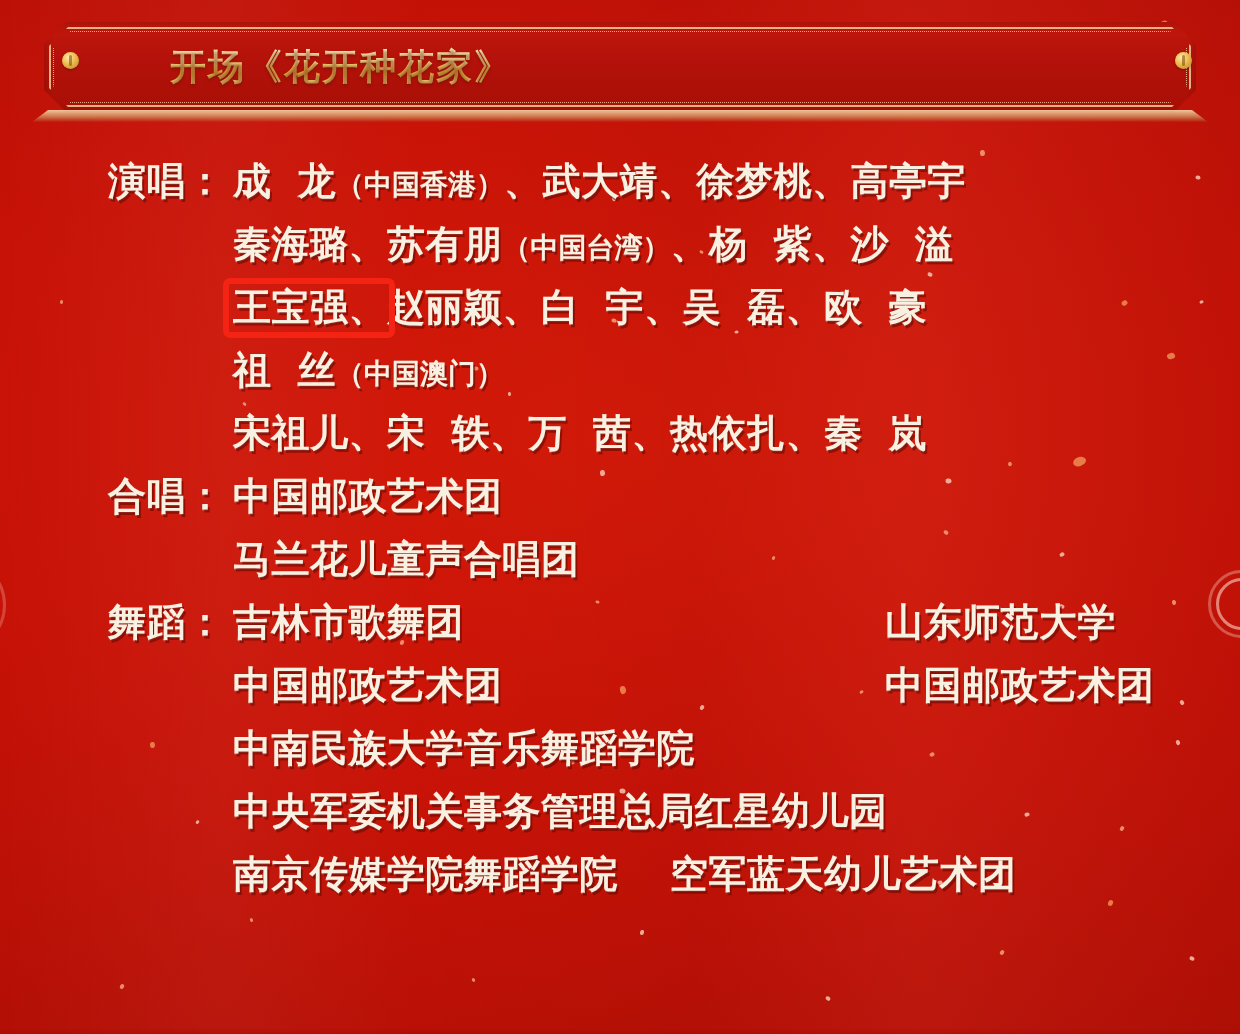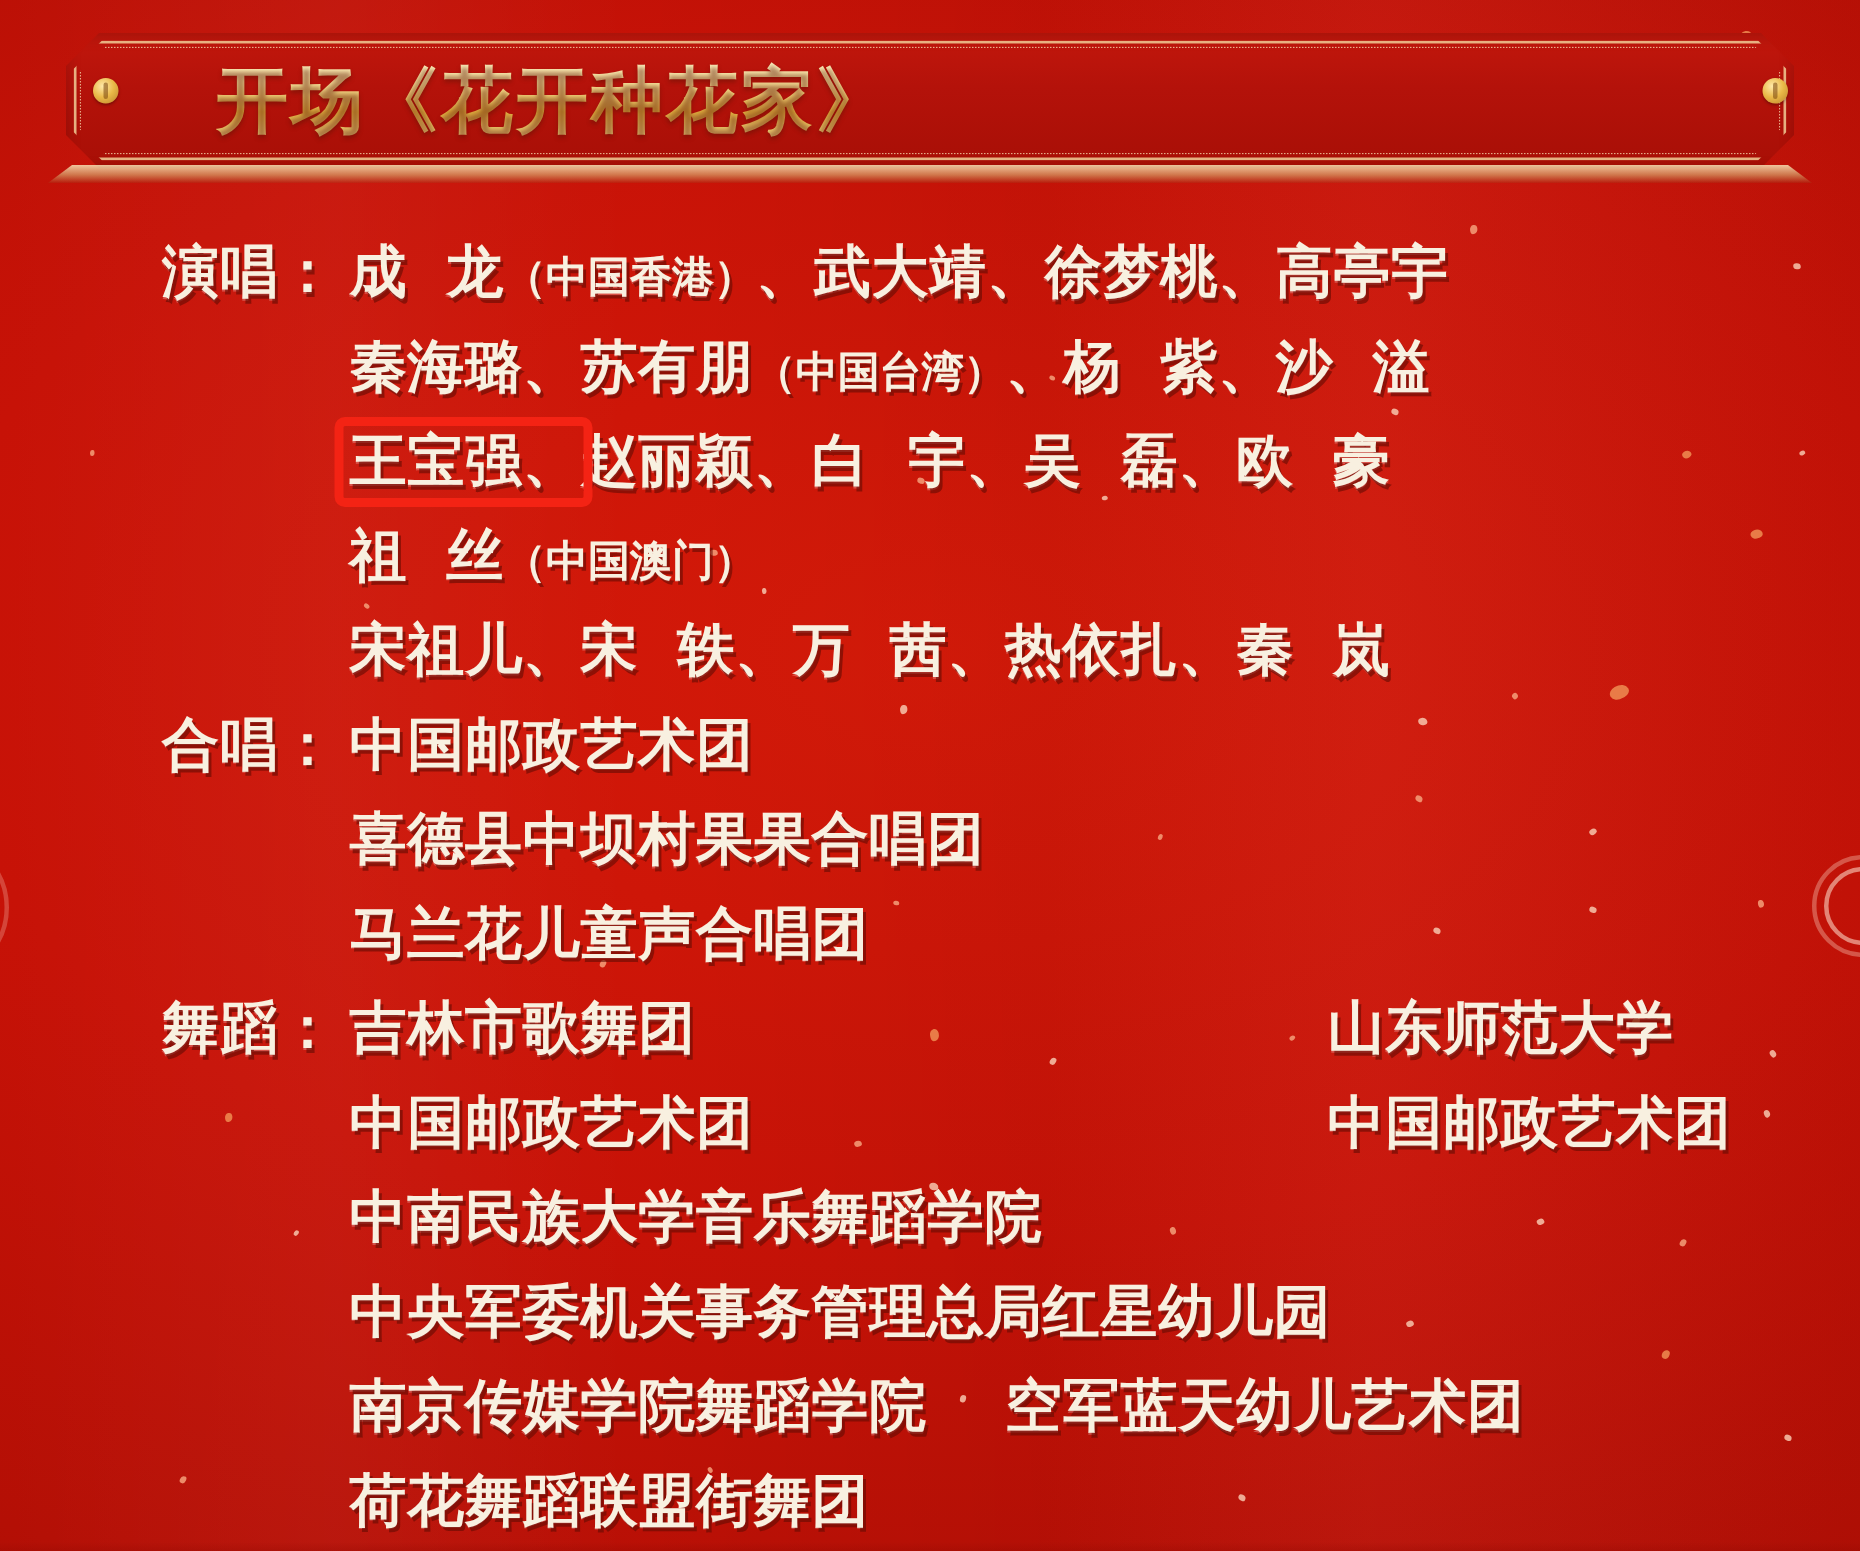--- a/index.html
+++ b/index.html
@@ -68,23 +68,23 @@
     box-shadow:0 1px 2px rgba(0,0,0,.35);
   }
   .stud:after{
     content:"";position:absolute;left:7px;top:3px;width:3px;height:11px;
     background:rgba(120,70,15,.55);border-radius:2px;
   }
   #stud-left{left:62px;top:52px;}
   #stud-right{left:1175px;top:52px;}
 
   #plaque-title{
-    position:absolute;left:100px;top:50%;transform:translateY(-50%);
+    position:absolute;left:126px;top:50%;transform:translateY(-50%);
     font-family:Liberation Serif, serif;
-    font-size:48px;font-weight:700;letter-spacing:2px;white-space:nowrap;
+    font-size:36px;font-weight:700;letter-spacing:2px;white-space:nowrap;
     background:linear-gradient(180deg,#fff6cf 0%,#f6dc92 34%,#e0ad3e 62%,#f5dd9b 100%);
     -webkit-background-clip:text;background-clip:text;color:transparent;
     text-shadow:0 2px 3px rgba(90,20,5,.45);
   }
 
   
   #ledge{
     position:absolute;left:32px;top:110px;width:1176px;height:12px;
     background:linear-gradient(180deg,rgba(247,222,178,.95) 0%,rgba(214,172,112,.7) 55%,rgba(150,60,25,.25) 100%);
     clip-path:polygon(16px 0,calc(100% - 16px) 0,100% 100%,0 100%);
@@ -230,24 +230,20 @@
       <div class="row">
         <div class="lbl blank">演唱：</div>
         <div class="content"><span>宋祖儿、宋</span><span class="sp"></span><span>轶、万</span><span class="sp"></span><span>茜、热依扎、秦</span><span class="sp"></span><span>岚</span></div>
       </div>
       <div class="row">
         <div class="lbl">合唱：</div>
         <div class="content"><span>中国邮政艺术团</span></div>
       </div>
       <div class="row">
         <div class="lbl blank">合唱：</div>
-        <div class="content"><span>喜德县中坝村果果合唱团</span></div>
-      </div>
-      <div class="row">
-        <div class="lbl blank">合唱：</div>
         <div class="content"><span>马兰花儿童声合唱团</span></div>
       </div>
       <div class="row">
         <div class="lbl">舞蹈：</div>
         <div class="content"><span>吉林市歌舞团</span><span class="col2">山东师范大学</span></div>
       </div>
       <div class="row">
         <div class="lbl blank">舞蹈：</div>
         <div class="content"><span>中国邮政艺术团</span><span class="col2">中国邮政艺术团</span></div>
       </div>
@@ -256,20 +252,16 @@
         <div class="content"><span>中南民族大学音乐舞蹈学院</span></div>
       </div>
       <div class="row">
         <div class="lbl blank">舞蹈：</div>
         <div class="content"><span>中央军委机关事务管理总局红星幼儿园</span></div>
       </div>
       <div class="row">
         <div class="lbl blank">舞蹈：</div>
         <div class="content"><span>南京传媒学院舞蹈学院</span><span class="sp"></span><span class="sp"></span><span>空军蓝天幼儿艺术团</span></div>
       </div>
-      <div class="row">
-        <div class="lbl blank">舞蹈：</div>
-        <div class="content"><span>荷花舞蹈联盟街舞团</span></div>
-      </div>
     </div>
 
   <div id="bottom-cut"></div>
 </div>
 
 </body></html>

